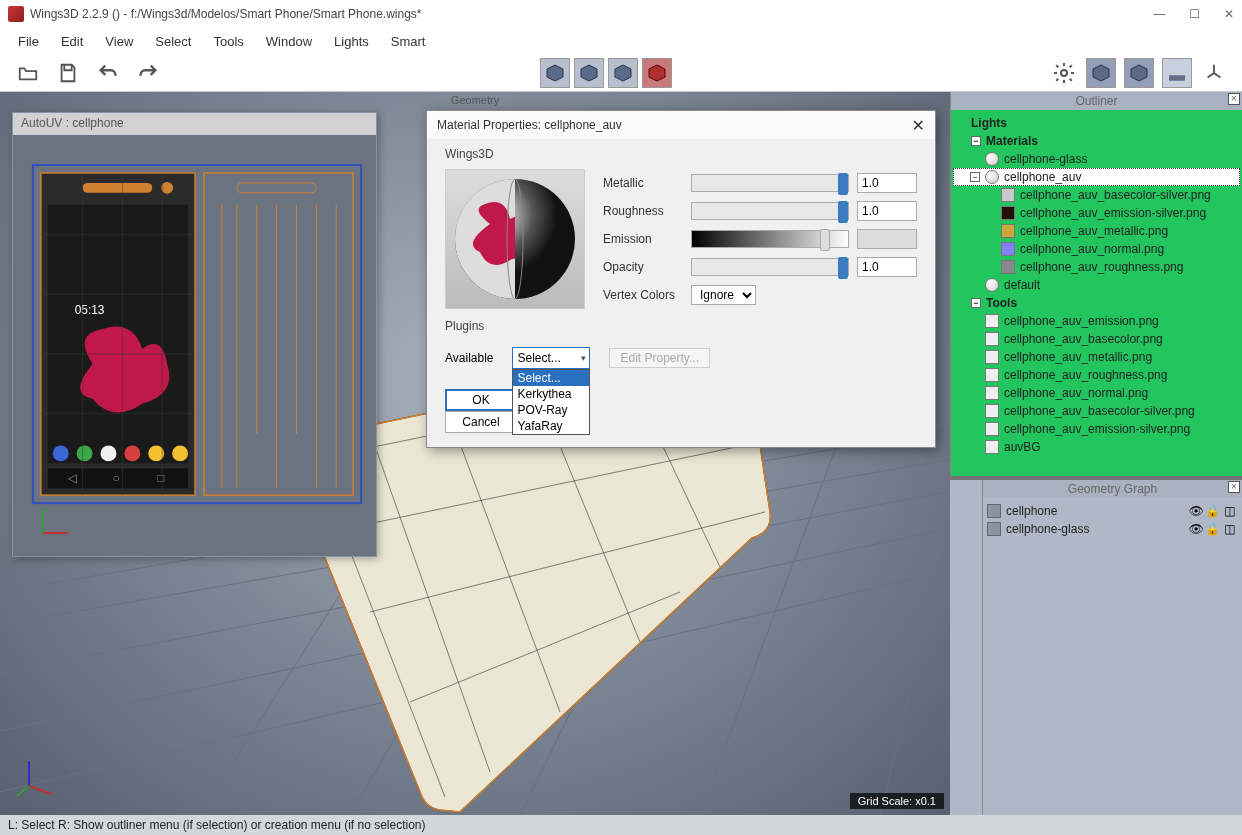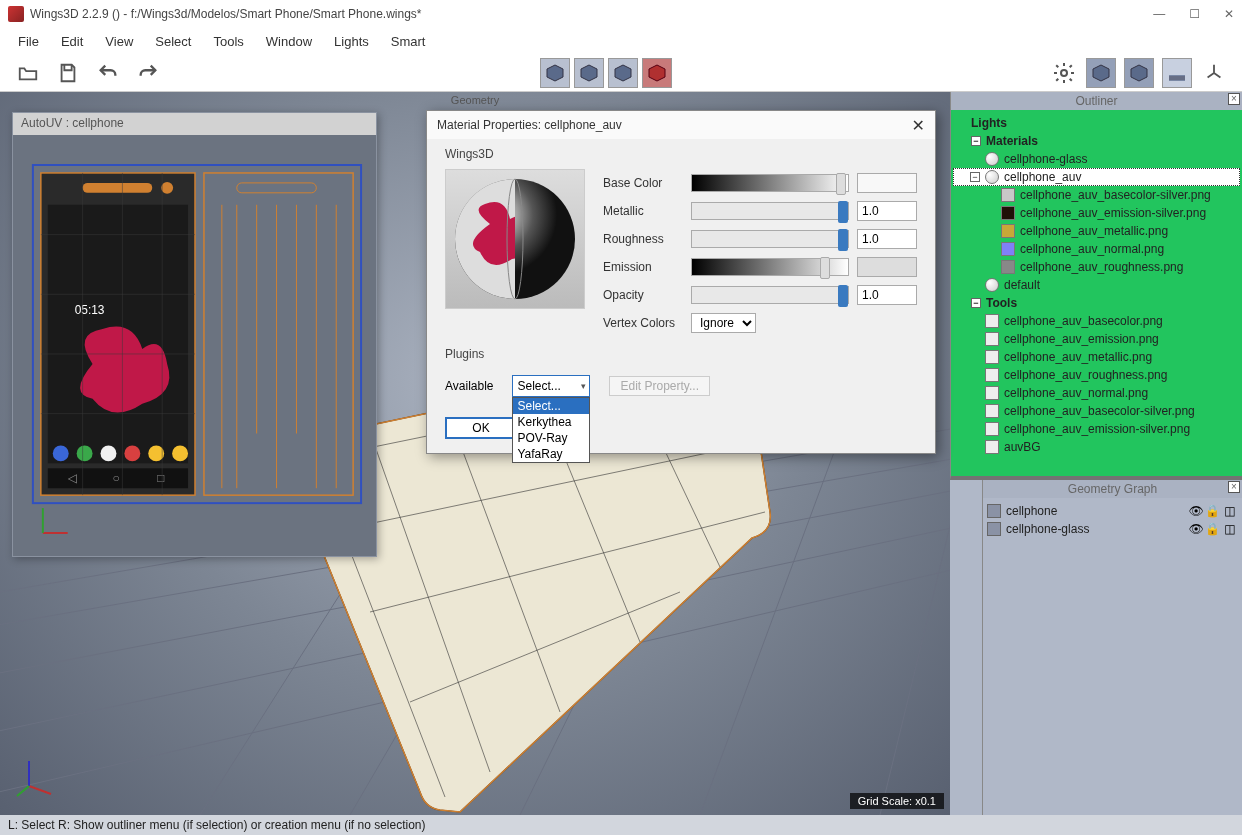--- a/index.html
+++ b/index.html
@@ -83,21 +83,21 @@
 .swatch { width: 60px; height: 20px; border: 1px solid #aaa; background: #f8f8f8; }
 .select { border: 1px solid #aaa; padding: 1px 4px; background: #fff; font-size: 12px; }
 .plugins-row { display: flex; align-items: center; gap: 19px; margin-top: 14px; }
 .dropdown-open { position: relative; }
 .dropdown-open .sel-btn { width: 78px; height: 22px; border: 1px solid #2a6fc0; background: #fff; display: flex; align-items: center; padding: 0 4px; justify-content: space-between; font-size:12px;}
 .dropdown-open .sel-btn .arrow { font-size: 9px; color: #555; }
 .dropdown-list { position: absolute; top: 22px; left: 0; width: 78px; border: 1px solid #555; background: #fff; z-index: 20; }
 .dropdown-list div { padding: 1px 4px; font-size: 12px; }
 .dropdown-list div.hl { background: #2a6fc0; color: #fff; }
 .disabled-btn { border: 1px solid #ccc; color: #aaa; padding: 2px 10px; background: #f5f5f5; }
-.dlg-footer { display: flex; justify-content: flex-start; padding: 10px 18px 14px; }
+.dlg-footer { display: flex; justify-content: flex-end; padding: 10px 18px 14px; flex-direction: column; }
 .dlg-footer button { width: 72px; height: 22px; border: 1px solid #aaa; background: #fff; font-size: 12px; }
 .dlg-footer button.primary { border: 2px solid #2a6fc0; }
 
 
 .statusbar { height: 20px; background: #d2d6dd; display: flex; align-items: center; padding: 0 8px; color: #222; font-size: 12px; }
 
 
 .grid-scale { position: absolute; right: 6px; bottom: 6px; background: rgba(0,0,0,0.7); color: #fff; padding: 2px 8px; font-size: 11px; }
 
 
@@ -356,25 +356,25 @@
         <div class="tree-row l2">
             <span class="ic sphere"></span>
             <span>default</span>
           </div>
         <div class="tree-row bold l1">
             <span class="exp">−</span>
             <span>Tools</span>
           </div>
         <div class="tree-row l2">
             <span class="ic"></span>
+            <span>cellphone_auv_emission.png</span>
+          </div>
+        <div class="tree-row l2">
+            <span class="ic"></span>
             <span>cellphone_auv_basecolor.png</span>
-          </div>
-        <div class="tree-row l2">
-            <span class="ic"></span>
-            <span>cellphone_auv_emission.png</span>
           </div>
         <div class="tree-row l2">
             <span class="ic"></span>
             <span>cellphone_auv_metallic.png</span>
           </div>
         <div class="tree-row l2">
             <span class="ic"></span>
             <span>cellphone_auv_roughness.png</span>
           </div>
         <div class="tree-row l2">
@@ -445,27 +445,20 @@
           <circle cx="65" cy="65" r="60" fill="url(#sg)"></circle>
           <g clip-path="url(#half)">
             <circle cx="65" cy="65" r="60" fill="#ddd"></circle>
             <path d="M 40 50 Q 20 35 35 30 Q 55 22 60 45 Q 78 35 80 58 Q 90 80 62 85 Q 40 100 30 78 Q 12 70 40 50" fill="#c01848"></path>
           </g>
           <ellipse cx="65" cy="65" rx="8" ry="60" fill="none" stroke="#888" stroke-width="1"></ellipse>
         </svg>
       </div>
       <div class="props">
         <div class="prop-row">
-          <label>Base Color</label>
-          <div class="slider">
-              <div class="handle gray" style="right:2px"></div>
-            </div>
-          <div class="swatch"></div>
-        </div>
-        <div class="prop-row">
           <label>Metallic</label>
           <div class="slider plain">
               <div class="handle" style="right:0"></div>
             </div>
           <input class="num-input" value="1.0" style="">
         </div>
         <div class="prop-row">
           <label>Roughness</label>
           <div class="slider plain">
               <div class="handle" style="right:0"></div>

